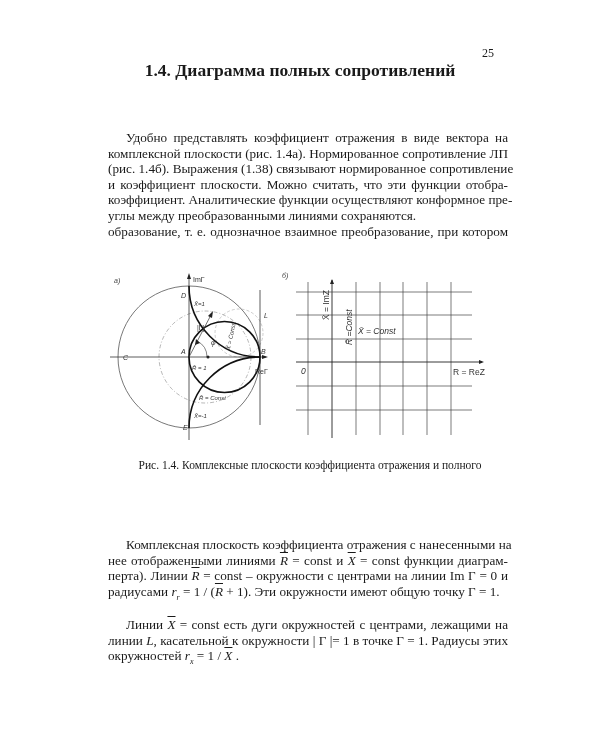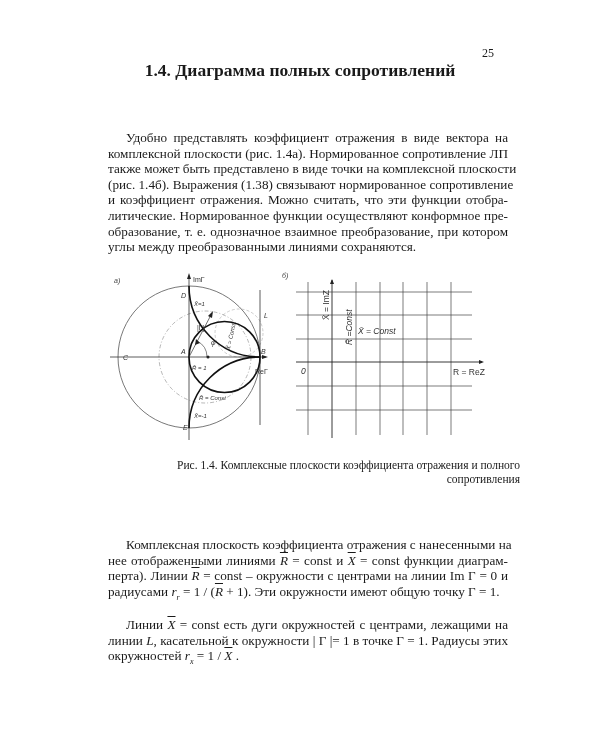--- a/index.html
+++ b/index.html
@@ -10,41 +10,40 @@
            font-weight: bold; font-size: 17.5px; }
   .para { position: absolute; left: 108px; width: 400px; font-size: 13.2px; line-height: 15.6px;
           text-align: justify; }
   .para .line { display: block; white-space: nowrap; text-align: justify; text-align-last: justify; }
   .para .line.last { text-align-last: left; }
   .indent { text-indent: 18px; }
   #p1 { top: 98px; margin-top: 32px; }
   #p2 { top: 514px; margin-top: 23px; }
   #p3 { top: 617px; }
   .figure { position: absolute; left: 110px; top: 270px; width: 400px; height: 180px; }
-  .caption { position: absolute; top: 458px; left: 100px; width: 420px; text-align: right;
+  .caption { position: absolute; top: 458px; left: 100px; width: 420px; text-align: center;
              font-size: 11.5px; line-height: 14px; }
   svg text { font-family: "Liberation Sans", sans-serif; }
   .ov { text-decoration: overline; }
   .math { font-style: italic; }
 </style>
 </head>
 <body>
 
 <div class="page-number">25</div>
 <div class="title">1.4. Диаграмма полных сопротивлений</div>
 
 <div id="p1" class="para">
   <span class="line indent">Удобно представлять коэффициент отражения в виде вектора на</span>
   <span class="line">комплексной плоскости (рис. 1.4а). Нормированное сопротивление ЛП</span>
-  <span class="line">также может быть представлено в виде точки на комплексной плоскости</span>
   <span class="line">(рис. 1.4б). Выражения (1.38) связывают нормированное сопротивление</span>
-  <span class="line">и коэффициент отражения. Можно считать, что эти функции отобра-</span>
-  <span class="line">литические. Нормированное функции осуществляют конформное пре-</span>
+  <span class="line">и коэффициент плоскости. Можно считать, что эти функции отобра-</span>
+  <span class="line">коэффициент. Аналитические функции осуществляют конформное пре-</span>
+  <span class="line last">углы между преобразованными линиями сохраняются.</span>
   <span class="line">образование, т. е. однозначное взаимное преобразование, при котором</span>
-  <span class="line last">углы между преобразованными линиями сохраняются.</span>
 </div>
 
 <div class="figure">
   <svg width="400" height="180" viewBox="110 270 400 180" xmlns="http://www.w3.org/2000/svg">
 
     <g stroke="#333" fill="none">
       <text x="114" y="283" font-size="7" fill="#444" stroke="none" font-style="italic">а)</text>
 
       <circle cx="189" cy="357" r="71" stroke="#555" stroke-width="0.8"></circle>
 
@@ -114,21 +113,20 @@
         <text x="0" y="0" transform="translate(329,320) rotate(-90)">X̄ = ImZ</text>
         <text x="0" y="0" font-style="italic" transform="translate(352,345) rotate(-90)">R̄ =Const</text>
         <text x="358" y="334" font-style="italic">X̄ = Const</text>
       </g>
     </g>
   </svg>
 </div>
 
 <div class="caption">
   <div>Рис. 1.4. Комплексные плоскости коэффициента отражения и полного</div>
-  <div>сопротивления</div>
 </div>
 
 <div id="p2" class="para">
   <span class="line indent">Комплексная плоскость коэффициента отражения с нанесенными на</span>
   <span class="line"><span>нее отображенными линиями </span><span class="math ov">R</span><span> = const  и </span><span class="math ov">X</span><span> = const</span><span> функции диаграм-</span></span>
   <span class="line"><span>перта). Линии </span><span class="math ov">R</span><span> = const  – окружности с центрами на линии  Im Γ = 0  и</span></span>
   <span class="line last"><span>радиусами </span><span class="math">r</span><sub class="math" style="font-size:8px">r</sub><span> = 1 / (</span><span class="math ov">R</span><span> + 1). Эти окружности имеют общую точку Γ = 1.</span></span>
 </div>
 
 <div id="p3" class="para">

